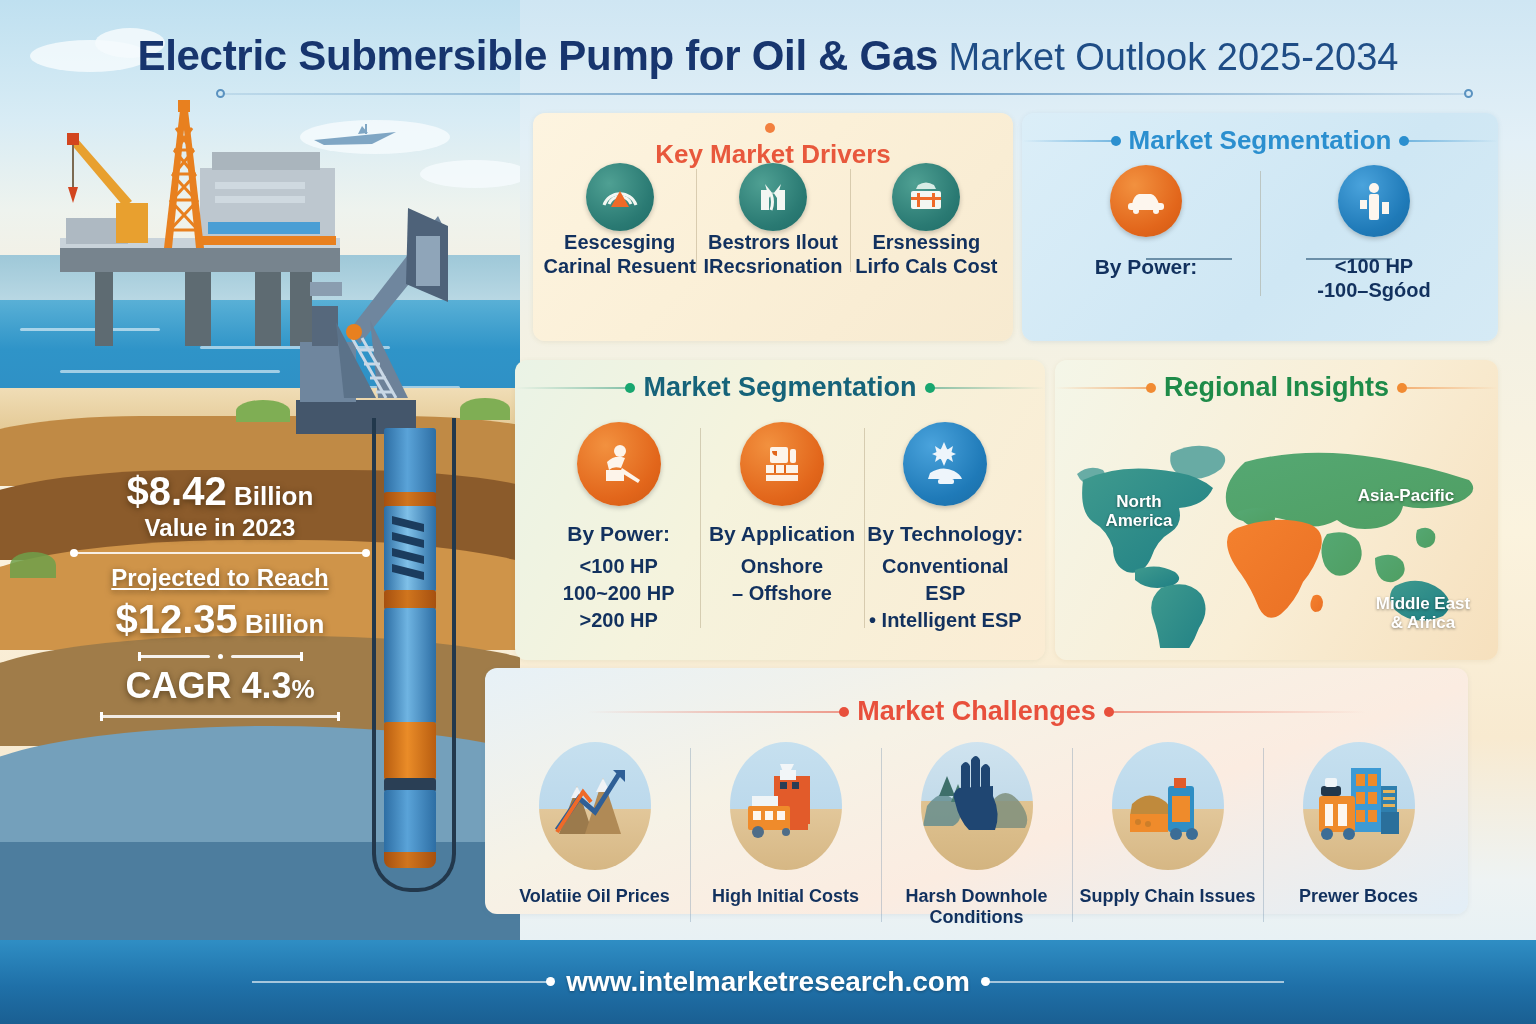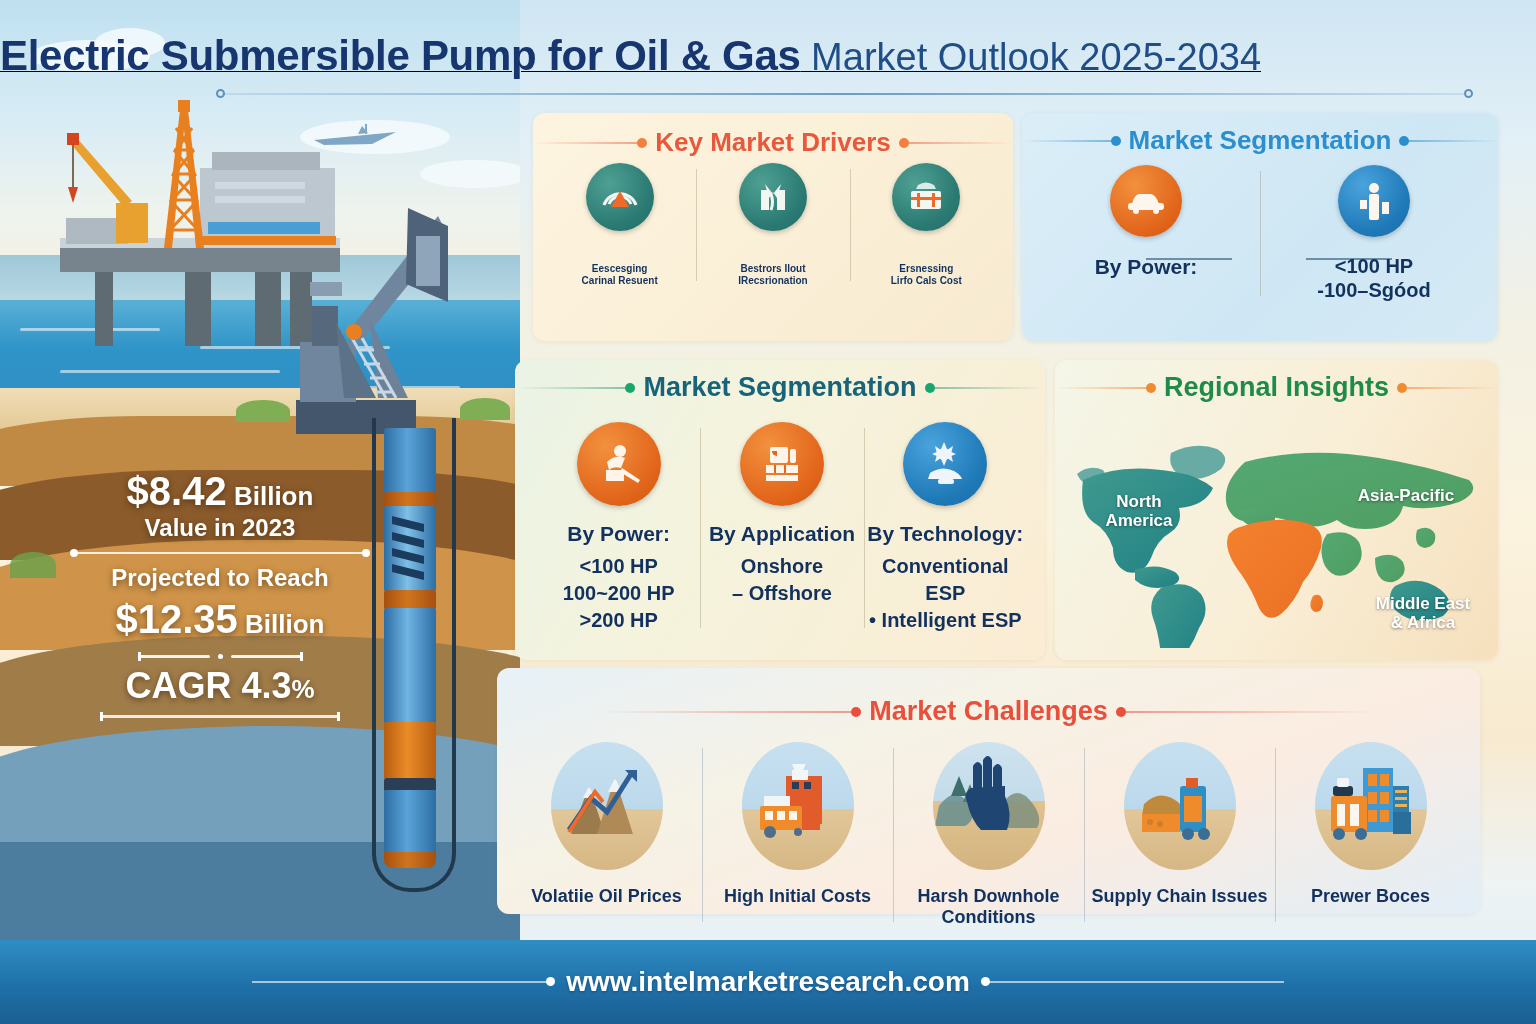--- a/index.html
+++ b/index.html
@@ -51,21 +51,21 @@
      box-shadow:0 1px 5px rgba(150,120,60,.12);}
   .p-seg-top{left:1022px;top:113px;width:476px;height:228px;
      background:linear-gradient(135deg,#dbeef8 0%,#cfe7f4 60%,#d5eaf5 100%);
      box-shadow:0 1px 5px rgba(60,110,150,.12);}
   .p-seg-mid{left:515px;top:360px;width:530px;height:300px;
      background:linear-gradient(120deg,#eaf3e6 0%,#f5f3dd 40%,#fbecd3 100%);
      box-shadow:0 1px 5px rgba(120,140,90,.1);}
   .p-region{left:1055px;top:360px;width:443px;height:300px;
      background:linear-gradient(120deg,#f4f6e8 0%,#f9eed6 55%,#f6e0bd 100%);
      box-shadow:0 1px 5px rgba(150,130,70,.1);}
-  .p-chall{left:497px;top:668px;width:983px;height:246px;
+  .p-chall{left:485px;top:668px;width:983px;height:246px;
      background:linear-gradient(160deg,#e7f1f7 0%,#f6f2e6 35%,#fbece1 62%,#e2eef7 100%);
      box-shadow:0 1px 5px rgba(90,120,150,.1);}
 
   
   .head{position:absolute;left:0;right:0;display:flex;align-items:center;justify-content:center;gap:10px;}
   .head .txt{font-weight:bold;white-space:nowrap;}
   .rule{flex:1 1 auto;height:2px;max-width:150px;position:relative;}
   .rule::after{content:"";position:absolute;top:-4px;width:10px;height:10px;border-radius:50%;}
   .rule.l::after{right:-2px;} .rule.r::after{left:-2px;}
 
@@ -101,21 +101,21 @@
 
   .circ{border-radius:50%;display:flex;align-items:center;justify-content:center;
         box-shadow:0 2px 5px rgba(0,0,0,.22);}
   .circ svg{display:block;}
 
   .cap{text-align:center;font-weight:bold;color:#12315e;line-height:1.18;}
 
   
   .drv-cols{left:10px;top:50px;right:10px;}
   .drv-cols .circ{width:68px;height:68px;background:radial-gradient(circle at 34% 30%,#4fa093,#2a7a73 65%,#1f6b66);}
-  .drv-cols .cap{margin-top:32px;font-size:10px;text-align:center;}
+  .drv-cols .cap{margin-top:0;font-size:20px;text-align:center;}
 
   
   .segtop-cols{left:10px;top:52px;right:10px;}
   .segtop-cols .col{justify-content:flex-start;}
   .segtop-cols .circ{width:72px;height:72px;}
   .c-orange{background:radial-gradient(circle at 34% 28%,#f2913f,#e2661b 65%,#cf5812);}
   .c-blue{background:radial-gradient(circle at 34% 28%,#4aa3dc,#1f7ab8 65%,#1a6ba3);}
   .c-teal{background:radial-gradient(circle at 34% 28%,#46a5a8,#1f7f8c 65%,#1b7079);}
   .segtop-cols .cap{margin-top:18px;font-size:20px;}
   .segtop-cols .cap.lbl{font-size:21px;}
@@ -133,35 +133,35 @@
   .oval{width:112px;height:128px;border-radius:50%;overflow:hidden;position:relative;
         background:linear-gradient(180deg,#c6e0ef 0%,#bcd9ec 52%,#e2c79a 52%,#d6b784 100%);}
   .chall-cols .cap{margin-top:16px;font-size:18px;}
 
   
   .mapwrap{position:absolute;left:14px;top:48px;width:415px;height:240px;}
   .maplbl{position:absolute;color:#fff;font-weight:bold;font-size:17px;line-height:1.12;
           text-shadow:0 1px 3px rgba(0,0,0,.45);text-align:center;}
 
   
-  .title{position:absolute;left:0;right:0;top:32px;text-align:left;white-space:nowrap;text-decoration:underline;}
+  .title{position:absolute;left:0;right:0;top:32px;text-align:center;white-space:nowrap;}
   .title .b{font-size:42px;font-weight:bold;color:#17356e;letter-spacing:-.3px;}
   .title .n{font-size:38px;color:#1f4d86;}
   .titlerule{position:absolute;left:222px;top:93px;width:1245px;height:2px;
      background:linear-gradient(90deg,rgba(70,130,180,.15),rgba(70,130,180,.75),rgba(70,130,180,.15));}
   .titlerule::before,.titlerule::after{content:"";position:absolute;top:-4px;width:9px;height:9px;
      border:2px solid #5a92c0;border-radius:50%;box-sizing:border-box;}
   .titlerule::before{left:-6px;} .titlerule::after{right:-6px;}
 
   .stats{position:absolute;left:60px;top:470px;width:320px;text-align:center;color:#fff;
      text-shadow:0 2px 6px rgba(40,25,5,.55);}
   .s-big{font-size:40px;font-weight:bold;line-height:1.05;}
   .s-big .u{font-size:26px;font-weight:bold;}
   .s-sub{font-size:24px;font-weight:bold;margin-top:2px;}
-  .s-mid{font-size:24px;font-weight:bold;margin:10px 0 6px;}
+  .s-mid{font-size:24px;font-weight:bold;margin:10px 0 6px;text-decoration:underline;}
   .divline{height:2px;background:rgba(255,255,255,.85);margin:10px 14px;position:relative;border-radius:2px;}
   .divline::before,.divline::after{content:"";position:absolute;top:-3px;width:8px;height:8px;
      background:#fff;border-radius:50%;}
   .divline::before{left:-4px;} .divline::after{right:-4px;}
   .cagrline{display:flex;align-items:center;justify-content:center;gap:8px;margin-top:14px;}
   .cagrline .seg{height:3px;width:72px;background:rgba(255,255,255,.9);border-radius:2px;position:relative;}
   .cagrline .seg::before{content:"";position:absolute;top:-3px;width:3px;height:9px;background:#fff;}
   .cagrline .seg.a::before{left:0;} .cagrline .seg.b::before{right:0;}
   .cagrline .dot{width:5px;height:5px;background:#fff;border-radius:50%;}
   .cagr{font-size:36px;font-weight:bold;margin-top:6px;}
@@ -324,21 +324,21 @@
         <div class="dot"></div>
         <div class="seg b"></div>
     </div>
     <div class="cagr">
       <span>CAGR </span><span>4.3</span><span class="pc">%</span>
     </div>
     <div class="cbar"></div>
   </div>
 
   <div class="panel p-drivers">
-    <div class="head h-drivers" style="top:14px;">
+    <div class="head h-drivers" style="top:14px;flex-direction:column;">
       <div class="rule l"></div>
       <div class="txt">Key Market Drivers</div>
       <div class="rule r"></div>
     </div>
     <div class="cols drv-cols">
 
       <div class="col">
         <div class="circ">
           <svg width="44" height="44" viewBox="0 0 44 44">
             <path d="M6 30 A17 17 0 0 1 38 30" stroke="#f3f7f2" stroke-width="3" fill="none"></path>

